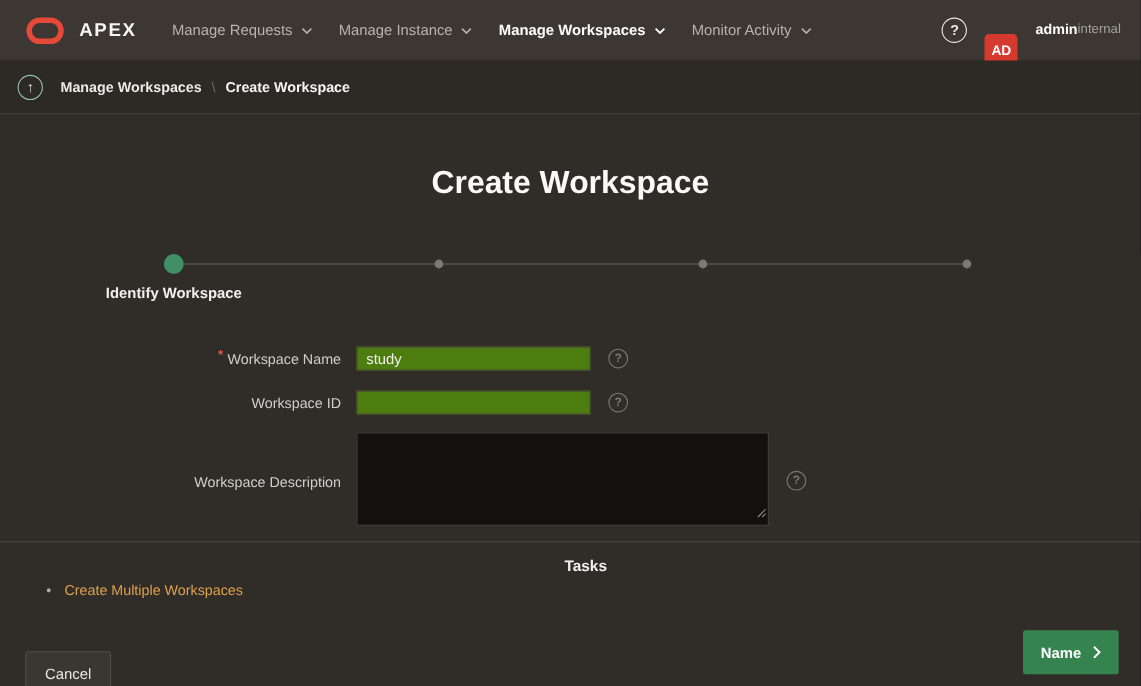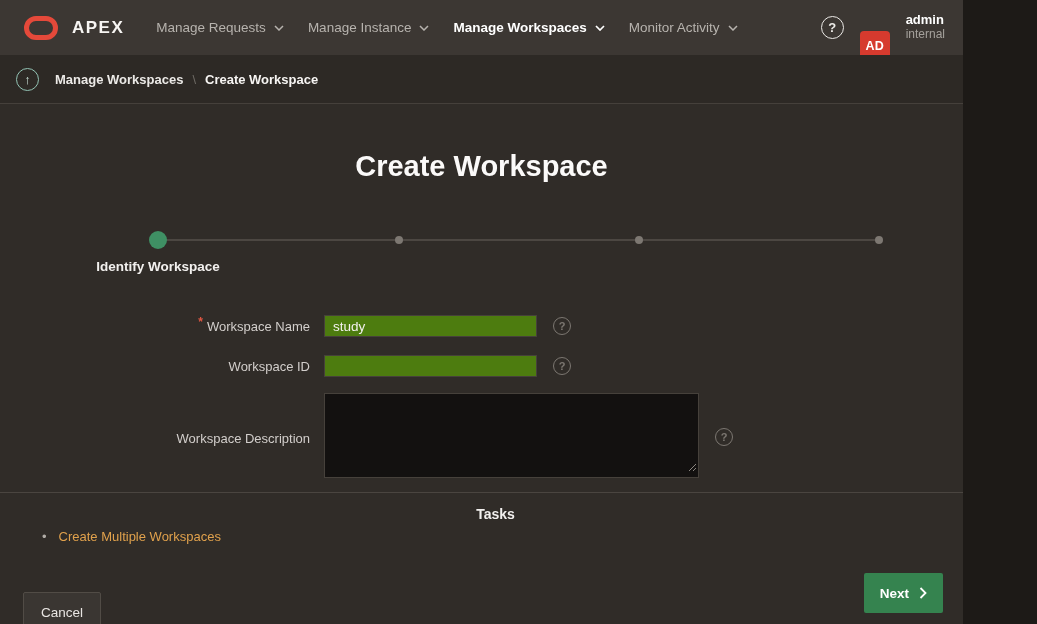--- a/index.html
+++ b/index.html
@@ -1,18 +1,18 @@
 <!DOCTYPE html>
 <html><head>
 <meta charset="utf-8">
 <style>
   * { margin:0; padding:0; box-sizing:border-box; }
   html,body { background:#1d1a17; }
   .screen {
-    position:relative; width:963px; height:624px; overflow:hidden;
+    position:relative; width:1037px; height:624px; overflow:hidden;
     background:#302c28; font-family:"Liberation Sans", sans-serif;
     -webkit-font-smoothing:antialiased;
   }
 
   
   .navbar {
     position:absolute; top:0; left:0; right:0; height:55px;
     background:#3c3733; display:flex; align-items:center; padding:0 18px 0 24px;
   }
   .logo-ring {
@@ -34,21 +34,21 @@
   .help-circle {
     width:23px; height:23px; border:1.7px solid #eceae7; border-radius:50%;
     color:#eceae7; font-size:13px; font-weight:bold;
     display:flex; align-items:center; justify-content:center; cursor:pointer;
   }
   .avatar {
     width:30px; height:30px; background:#d63a2e; border-radius:4px;
     color:#ffffff; font-size:12.5px; font-weight:bold;
     display:flex; align-items:center; justify-content:center; cursor:pointer;margin-top:37px;
   }
-  .user-meta { display:flex; flex-direction:column; line-height:1.15; }
+  .user-meta { display:flex; flex-direction:row; line-height:1.15; }
   .user-name { color:#ffffff; font-size:13px; font-weight:bold; }
   .user-context { color:#a5a19c; font-size:12px; }
 
   
   .crumbbar {
     position:absolute; top:55px; left:0; right:0; height:49px;
     background:#2d2925; border-bottom:1px solid #45403b;
     display:flex; align-items:center; padding-left:16px;
   }
   .up-circle {
@@ -247,21 +247,21 @@
       <ul class="tasks-list">
         <li>
           <span class="bullet">•</span>
           <a class="task-link">Create Multiple Workspaces</a>
         </li>
       </ul>
     </section>
 
     <button class="btn-cancel">Cancel</button>
     <button class="btn-next">
-      <span>Next</span>
+      <span>Name</span>
       <span style="display:flex;align-items:center;">
         <svg width="8" height="12" viewBox="0 0 8 12">
             <path d="M1.5 1l5 5-5 5" fill="none" stroke="#ffffff" stroke-width="1.8"></path>
           </svg>
       </span>
     </button>
 
   </main>
 </div>
 

